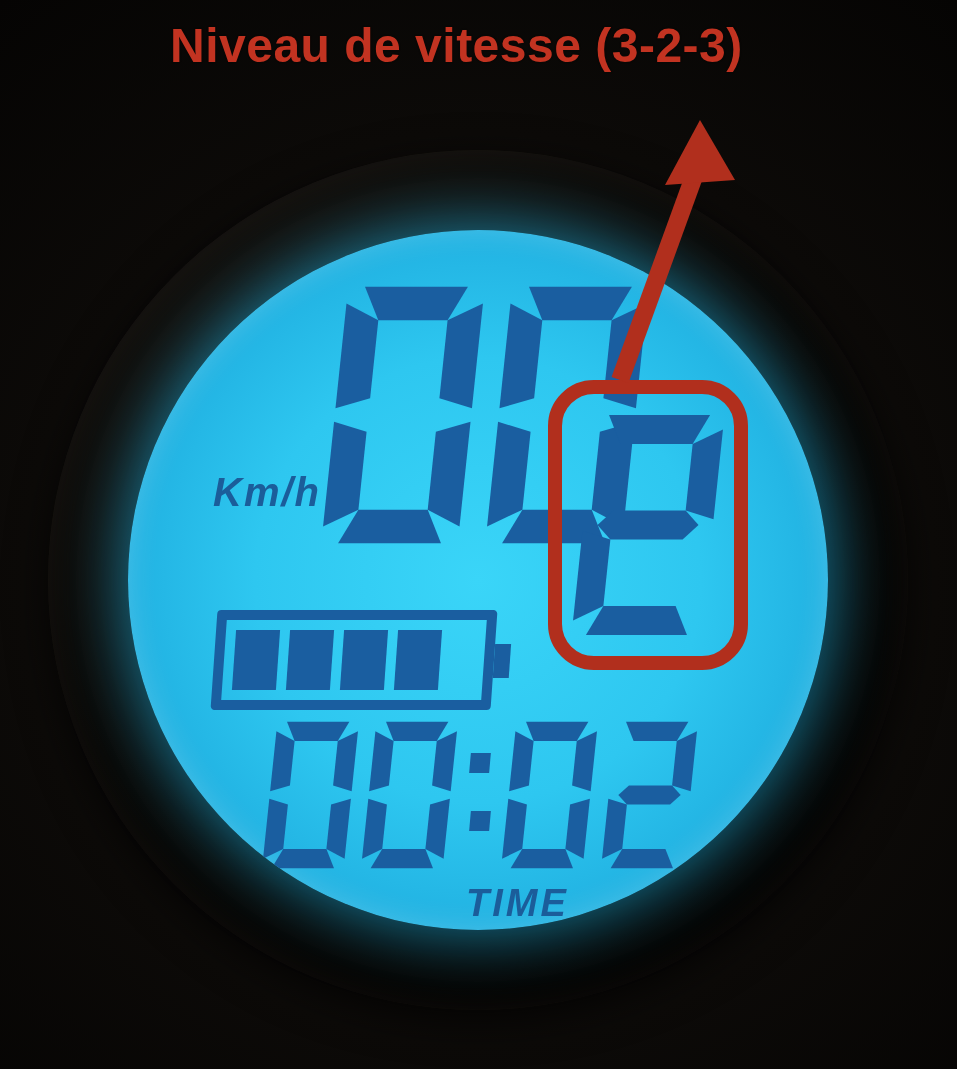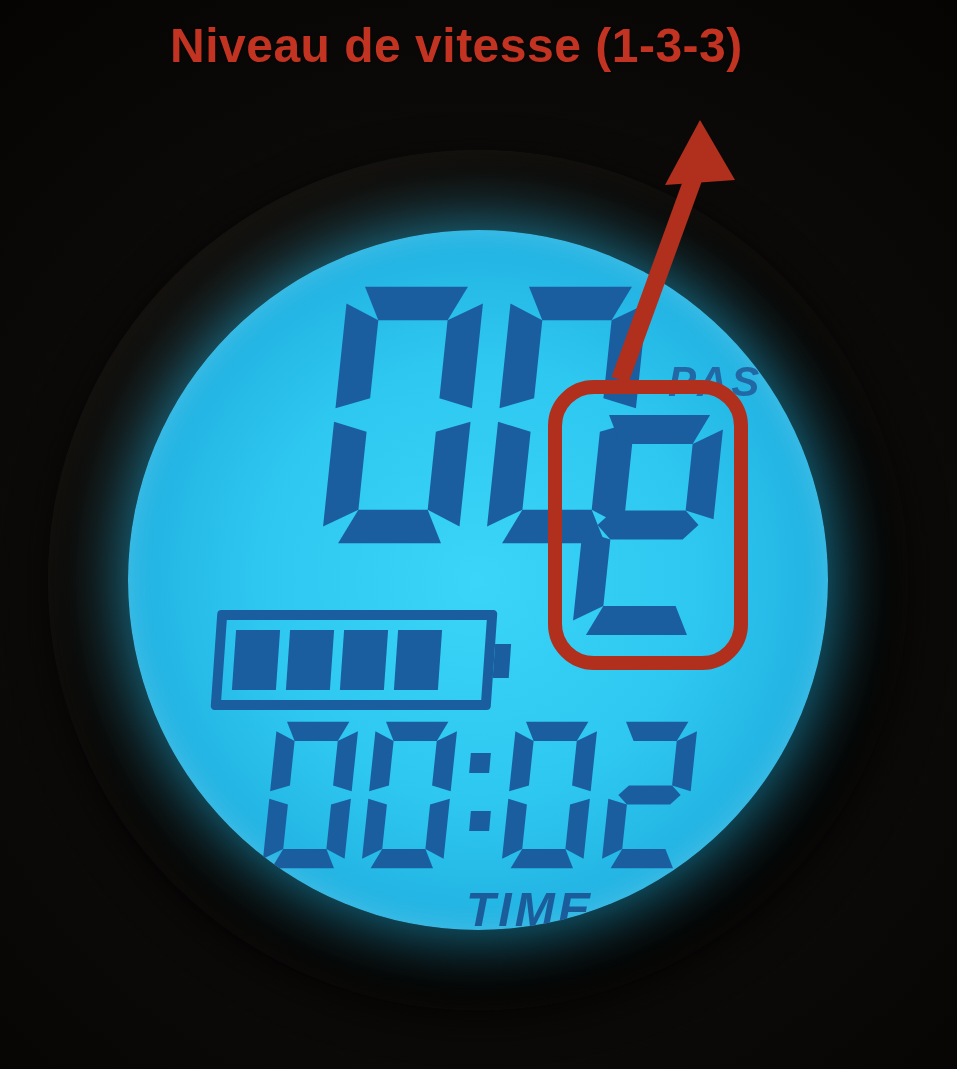--- a/index.html
+++ b/index.html
@@ -36,21 +36,21 @@
   .lcd-inner{position:absolute; inset:0;}
   .digit { display:inline-block; }
   .unit-label, .pas-label, .time-label {
     position:absolute;
     color:#1a5e9a;
     font-family: Arial, sans-serif;
     font-weight:400;
   }
   .unit-label { left:85px; top:240px; font-size:40px; letter-spacing:2px; font-style: italic; font-weight: bold; color:#1b5d9a;}
   .pas-label  { left:540px; top:128px; font-size:42px; letter-spacing:4px; font-style: italic; font-weight: bold; color:#2168a4;}
-  .time-label { left:338px; top:652px; font-size:48px; letter-spacing:3px; font-style: italic; font-weight: bold; color:#1b5d9a;}
+  .time-label { left:338px; top:652px; font-size:38px; letter-spacing:3px; font-style: italic; font-weight: bold; color:#1b5d9a;}
   .speed-digits { position:absolute; left:195px; top:45px; }
   .pas-digit-wrap { position:absolute; left:445px; top:175px; }
   .time-digits { position:absolute; left:135px; top:485px; white-space:nowrap;}
   .colon { display:inline-block; vertical-align:top; margin:0 8px; }
   .colon .dot { width:20px; height:20px; background:#1a5ea0; margin:38px 0; transform: skewX(-5deg);}
   .battery { position:absolute; left:86px; top:380px; }
   .bat-body { width:260px; height:80px; border:10px solid #1a5ea0; border-radius:4px; position:relative; transform: skewX(-4deg);}
   .bat-tip { position:absolute; right:-26px; top:24px; width:16px; height:34px; background:#1a5ea0; }
   .bat-bar { display:inline-block; width:44px; height:60px; background:#1a5ea0; margin:10px 0 0 10px; }
   .annot {
@@ -76,21 +76,21 @@
 </head>
 <body>
 
 <div class="bg-grad"></div>
 
 <div class="bezel"></div>
 
 <div class="lcd">
   <div class="lcd-inner">
 
-    <div class="pas-label">PAS</div>
+    <div class="unit-label">Km/h</div>
     <div class="time-label">TIME</div>
 
     <div class="speed-digits">
       <span id="speed-d0" class="digit"><svg class="seg" width="160" height="280">
             <polygon points="28.560000000000002,11.76 131.44,11.76 114.64000000000001,45.36 45.36,45.36" fill="#1a5ea0"></polygon>
             <polygon points="45.36,234.64000000000001 114.64000000000001,234.64000000000001 131.44,268.24 28.560000000000002,268.24" fill="#1a5ea0"></polygon>
             <polygon points="11.76,28.560000000000002 45.36,45.36 45.36,123.2 11.76,133.28" fill="#1a5ea0"></polygon>
             <polygon points="11.76,146.72 45.36,156.8 45.36,234.64000000000001 11.76,251.44" fill="#1a5ea0"></polygon>
             <polygon points="148.24,28.560000000000002 148.24,133.28 114.64000000000001,123.2 114.64000000000001,45.36" fill="#1a5ea0"></polygon>
             <polygon points="148.24,146.72 148.24,251.44 114.64000000000001,234.64000000000001 114.64000000000001,156.8" fill="#1a5ea0"></polygon>
@@ -163,14 +163,14 @@
 </div>
 
 <div class="highlight-box"></div>
 
 <svg class="arrow-svg" viewBox="0 0 230 280">
   <path d="M 60 260 L 140 40" stroke="#b12f1d" stroke-width="18" fill="none"></path>
   <polygon points="140,0 105,65 175,60" fill="#b12f1d"></polygon>
 </svg>
 
 <div class="annot">
-  <div>Niveau de vitesse (1-3-3)</div>
+  <div>Niveau de vitesse (3-2-3)</div>
 </div>
 
 </body></html>

